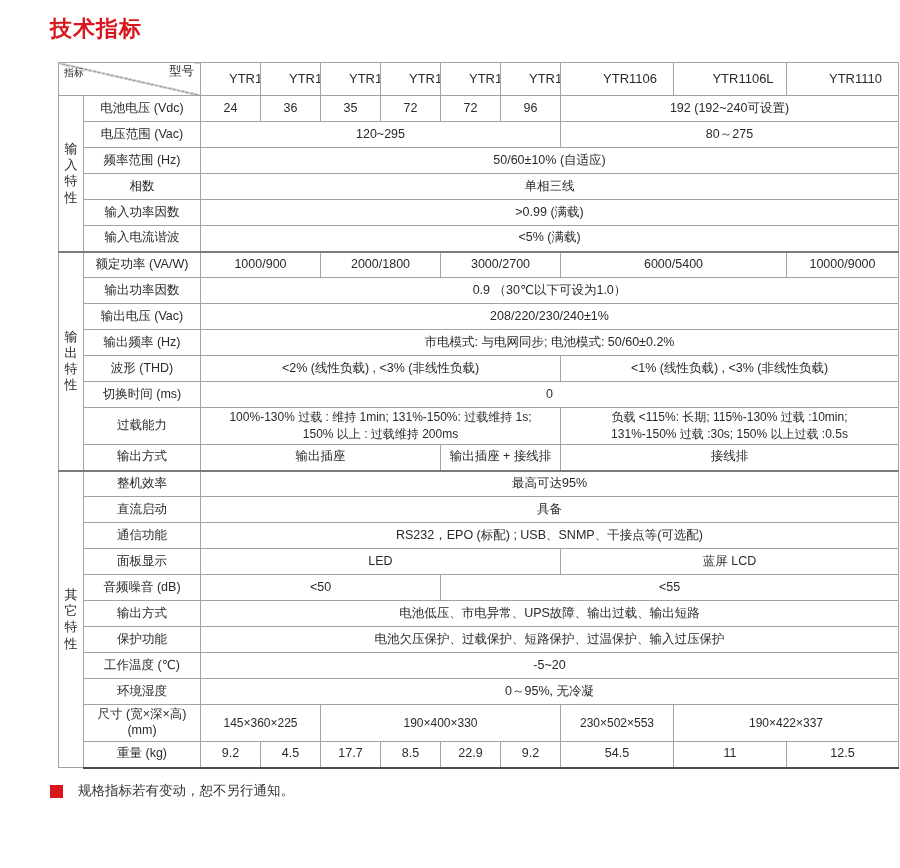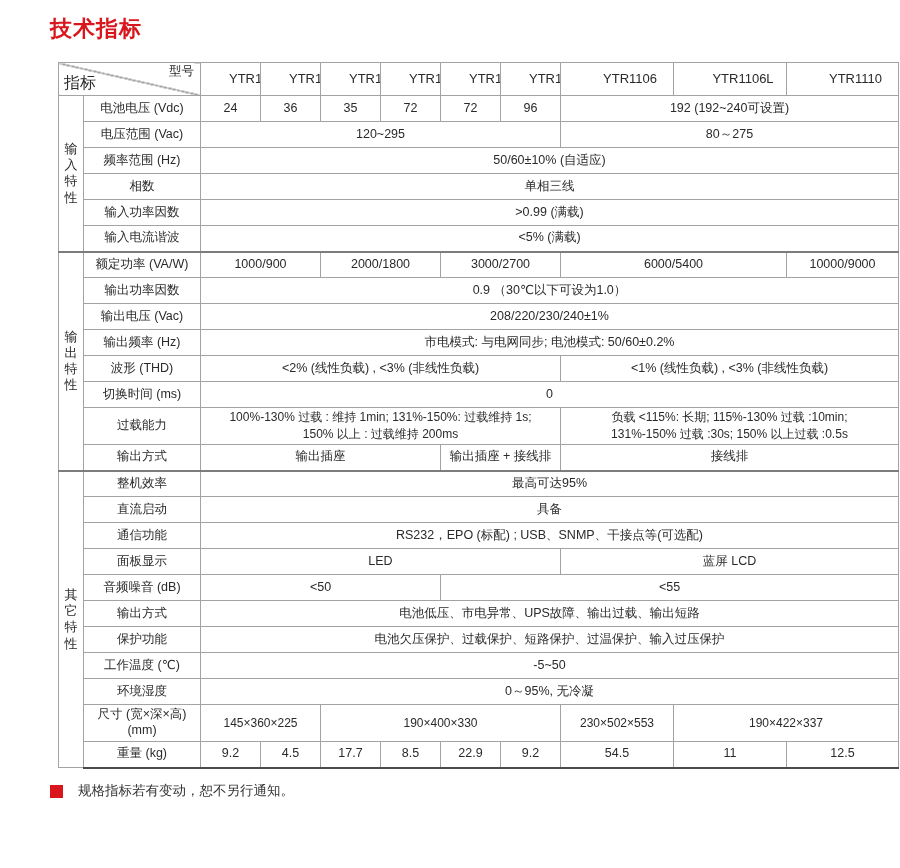--- a/index.html
+++ b/index.html
@@ -36,21 +36,21 @@
   table.spec tbody tr:last-child td{border-bottom:2px solid #4a4a4a;}
   td.corner{
     position:relative;padding:0;
     background-image:linear-gradient(to top right,
       transparent calc(50% - 0.8px),
       var(--border) calc(50% - 0.8px),
       var(--border) calc(50% + 0.8px),
       transparent calc(50% + 0.8px));
   }
   td.corner .c-tr{position:absolute;top:1px;right:6px;font-size:12.5px;}
-  td.corner .c-bl{position:absolute;bottom:2px;left:5px;font-size:16px;}
+  td.corner .c-bl{position:absolute;bottom:16px;left:5px;font-size:10px;}
   td.group-cell{background:var(--group-bg);padding:0;}
   .vtext{width:15px;margin:0 auto;font-size:13px;line-height:1.25;word-break:break-all;}
   td.row-label{white-space:pre-line;}
   td.data-cell{white-space:pre-line;}
   tr.tall-row td.data-cell{font-size:12px;line-height:1.4;}
   .footnotes{position:absolute;left:50px;top:782px;width:820px;}
   .footnote{display:flex;align-items:center;margin-bottom:10px;font-size:13.5px;color:#333;}
   .bullet{
     display:inline-block;width:13px;height:13px;background:var(--accent);
     margin-right:15px;flex:0 0 13px;
@@ -200,21 +200,21 @@
       <tr>
         <td class="row-label">输出方式</td>
         <td class="data-cell" colspan="9">电池低压、市电异常、UPS故障、输出过载、输出短路</td>
       </tr>
       <tr>
         <td class="row-label">保护功能</td>
         <td class="data-cell" colspan="9">电池欠压保护、过载保护、短路保护、过温保护、输入过压保护</td>
       </tr>
       <tr>
         <td class="row-label">工作温度 (℃)</td>
-        <td class="data-cell" colspan="9">-5~50</td>
+        <td class="data-cell" colspan="9">-5~20</td>
       </tr>
       <tr>
         <td class="row-label">环境湿度</td>
         <td class="data-cell" colspan="9">0～95%, 无冷凝</td>
       </tr>
       <tr class="tall-row">
         <td class="row-label">尺寸 (宽×深×高)
 (mm)</td>
         <td class="data-cell" colspan="2">145×360×225</td>
         <td class="data-cell" colspan="4">190×400×330</td>

